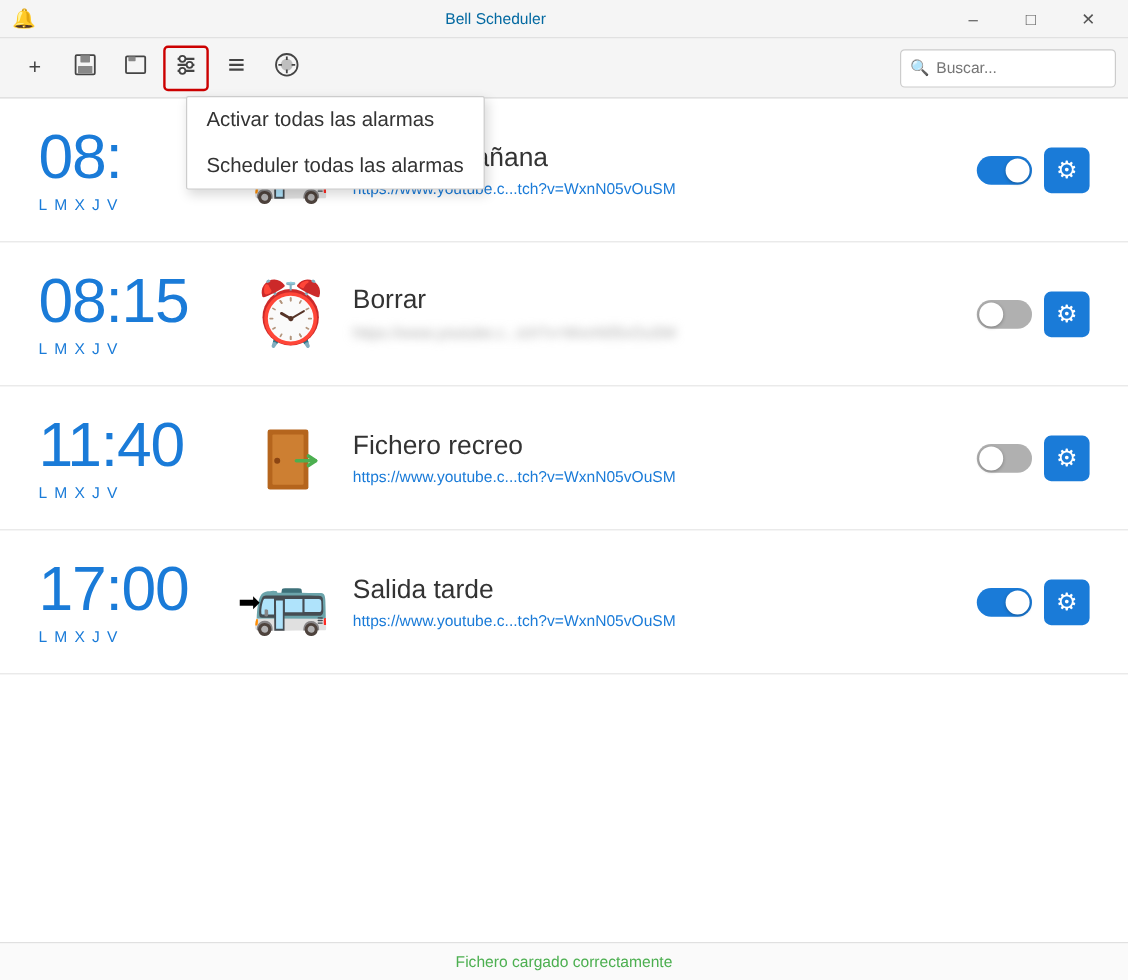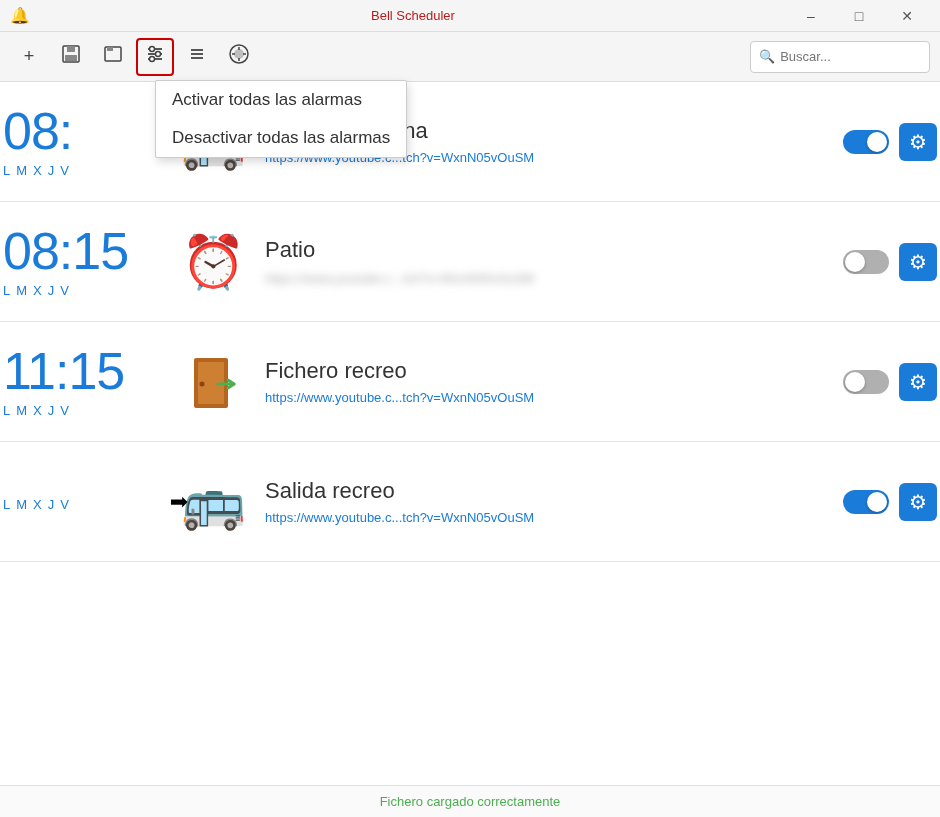--- a/index.html
+++ b/index.html
@@ -24,21 +24,21 @@
       position: relative;
     }
     .titlebar-icon {
       width: 20px; height: 20px;
       margin-right: 8px;
     }
     .titlebar-title {
       flex: 1;
       text-align: center;
       font-size: 13px;
-      color: #b91c1c;
+      color: #0369a1;
     }
     .titlebar-controls {
       display: flex;
       gap: 2px;
     }
     .titlebar-btn {
       width: 46px; height: 32px;
       display: flex; align-items: center; justify-content: center;
       font-size: 14px;
       cursor: pointer;
@@ -117,21 +117,21 @@
       flex: 1;
       background: white;
       overflow-y: auto;
       padding: 0;
     }
 
     
     .alarm-row {
       display: flex;
       align-items: center;
-      padding: 16px 3px;
+      padding: 16px 32px;
       border-bottom: 1px solid #e5e5e5;
       min-height: 120px;
       gap: 16px;
     }
 
     .alarm-time-block {
       min-width: 160px;
     }
     .alarm-time {
       font-size: 52px;
@@ -275,21 +275,21 @@
         <line x1="3" y1="15" x2="17" y2="15" stroke="#444" stroke-width="1.8"></line>
         <circle cx="7" cy="5" r="2.5" fill="white" stroke="#444" stroke-width="1.5"></circle>
         <circle cx="13" cy="10" r="2.5" fill="white" stroke="#444" stroke-width="1.5"></circle>
         <circle cx="7" cy="15" r="2.5" fill="white" stroke="#444" stroke-width="1.5"></circle>
       </svg>
     </span>
   </button>
 
   <div class="dropdown-menu">
     <span class="dropdown-item">Activar todas las alarmas</span>
-    <span class="dropdown-item">Desactivar todas las alarmas</span>
+    <span class="dropdown-item">Scheduler todas las alarmas</span>
   </div>
 
   <button class="toolbar-btn">
     <span>
       <svg width="20" height="20" viewBox="0 0 20 20" fill="none">
         <line x1="4" y1="6" x2="16" y2="6" stroke="#444" stroke-width="1.8"></line>
         <line x1="4" y1="10" x2="16" y2="10" stroke="#444" stroke-width="1.8"></line>
         <line x1="4" y1="14" x2="16" y2="14" stroke="#444" stroke-width="1.8"></line>
       </svg>
     </span>
@@ -353,36 +353,36 @@
         <span class="alarm-day">M</span>
         <span class="alarm-day">X</span>
         <span class="alarm-day">J</span>
         <span class="alarm-day">V</span>
       </div>
     </div>
     <div class="alarm-icon">
       <span style="font-size:52px; line-height:1;">⏰</span>
     </div>
     <div class="alarm-info">
-      <div class="alarm-name">Patio</div>
+      <div class="alarm-name">Borrar</div>
       <div class="alarm-url-blur">https://www.youtube.c...tch?v=WxnN05vOuSM</div>
     </div>
     <div class="alarm-controls">
       <div class="toggle off">
         <div class="toggle-knob"></div>
       </div>
       <button class="gear-btn">
         <span>⚙</span>
       </button>
     </div>
   </div>
 
   <div class="alarm-row">
     <div class="alarm-time-block">
-      <div class="alarm-time">11:15</div>
+      <div class="alarm-time">11:40</div>
       <div class="alarm-days">
         <span class="alarm-day">L</span>
         <span class="alarm-day">M</span>
         <span class="alarm-day">X</span>
         <span class="alarm-day">J</span>
         <span class="alarm-day">V</span>
       </div>
     </div>
     <div class="alarm-icon">
 
@@ -408,37 +408,38 @@
         <div class="toggle-knob"></div>
       </div>
       <button class="gear-btn">
         <span>⚙</span>
       </button>
     </div>
   </div>
 
   <div class="alarm-row">
     <div class="alarm-time-block">
+      <div class="alarm-time">17:00</div>
       <div class="alarm-days">
         <span class="alarm-day">L</span>
         <span class="alarm-day">M</span>
         <span class="alarm-day">X</span>
         <span class="alarm-day">J</span>
         <span class="alarm-day">V</span>
       </div>
     </div>
     <div class="alarm-icon">
 
       <div style="position:relative; display:inline-block;">
         <span style="font-size:52px; line-height:1;">🚌</span>
         <span style="position:absolute; left:-12px; top:50%; transform:translateY(-50%); font-size:22px;">➡</span>
       </div>
     </div>
     <div class="alarm-info">
-      <div class="alarm-name">Salida recreo</div>
+      <div class="alarm-name">Salida tarde</div>
       <div class="alarm-url">https://www.youtube.c...tch?v=WxnN05vOuSM</div>
     </div>
     <div class="alarm-controls">
       <div class="toggle on">
         <div class="toggle-knob"></div>
       </div>
       <button class="gear-btn">
         <span>⚙</span>
       </button>
     </div>

